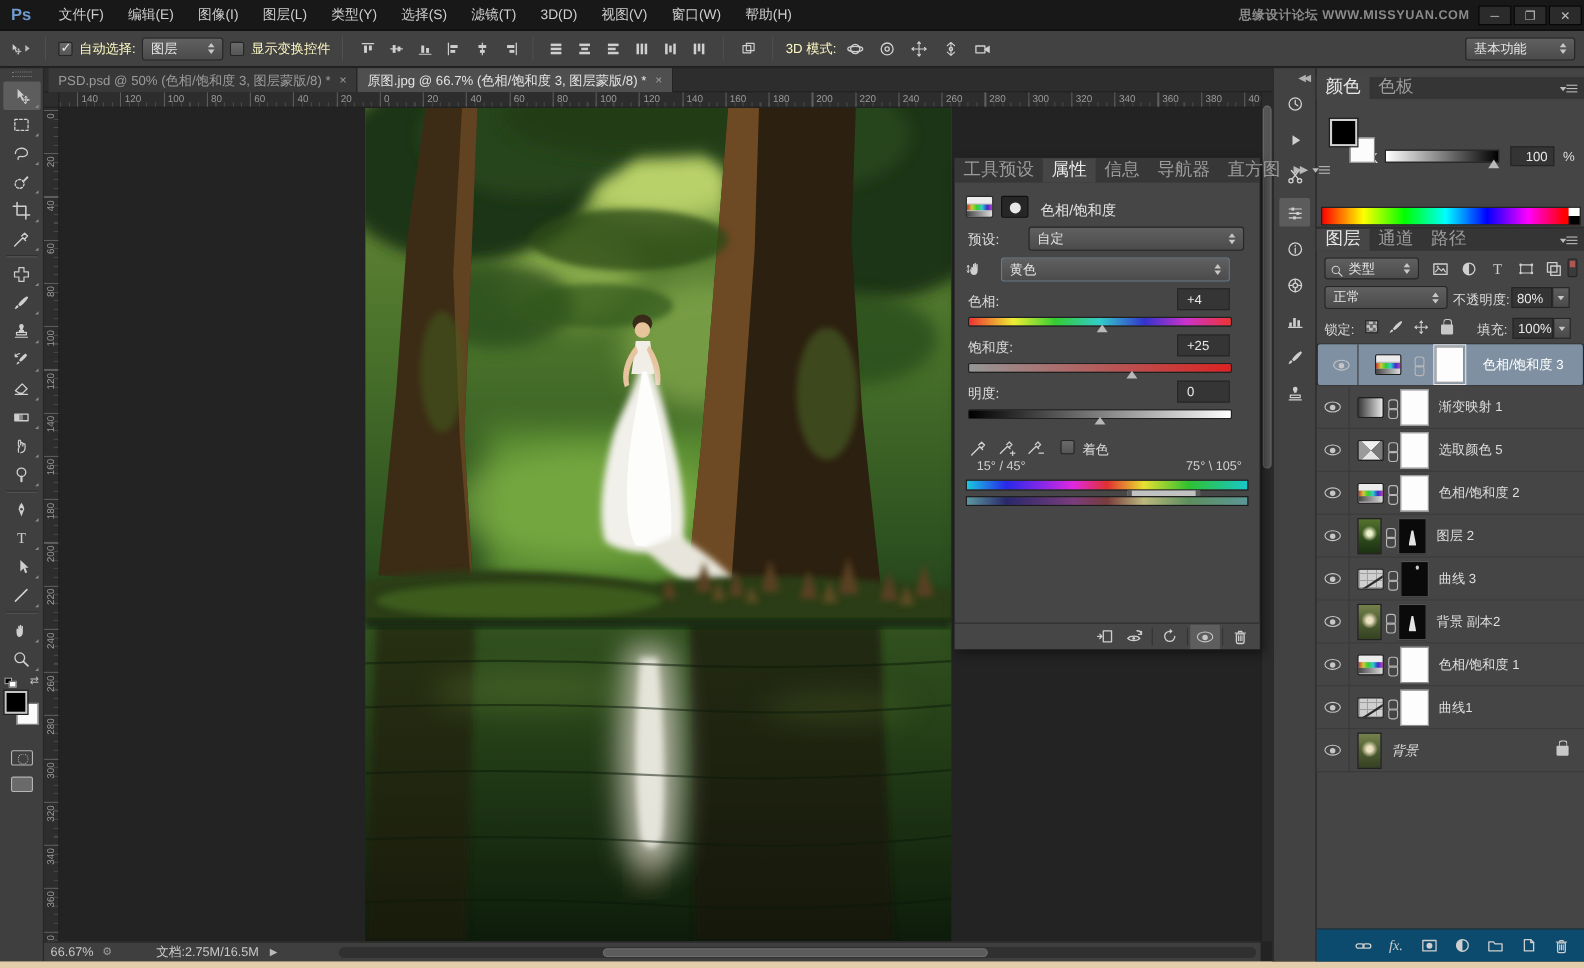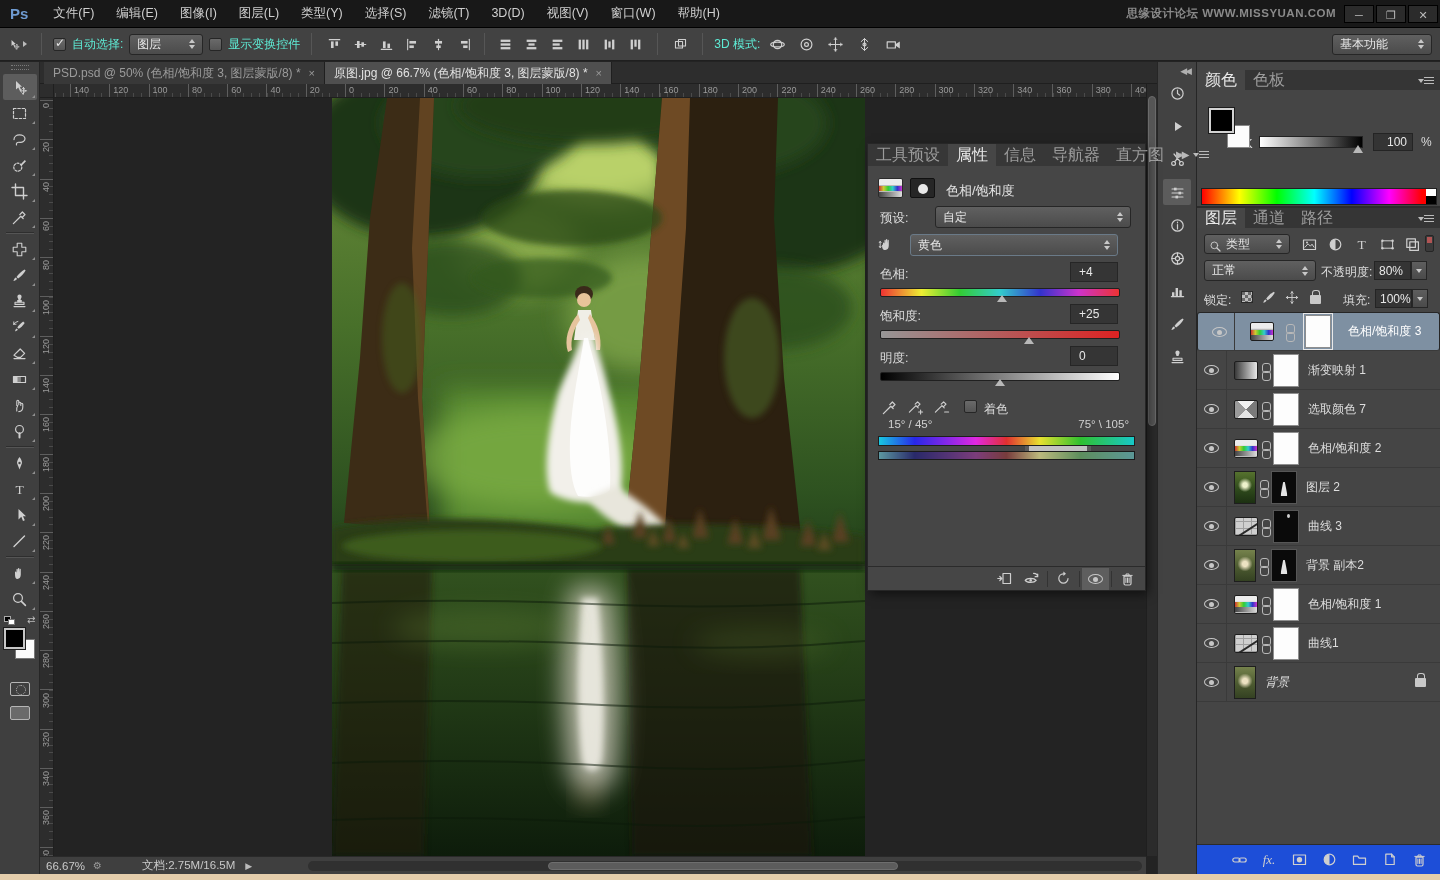--- a/index.html
+++ b/index.html
@@ -15,21 +15,21 @@
 #watermark{margin-left:auto;color:#8a8a8a;font-size:11.5px;font-weight:bold;letter-spacing:.5px;padding-right:8px}
 .winbtn{width:30px;height:18px;text-align:center;line-height:18px;color:#bbb;font-size:11px;background:#2b2b2b;border:1px solid #000;margin-right:2px}
 
 
 #optionsbar{position:absolute;left:0;top:28px;width:1440px;height:33px;background:#424242;
   border-bottom:1px solid #1f1f1f;display:flex;align-items:center;padding:0 8px;gap:6px}
 .odiv{width:1px;height:22px;background:#2e2e2e;border-right:1px solid #565656;margin:0 5px;flex:none}
 .cb{width:13px;height:13px;background:linear-gradient(#6a6a6a,#555);border:1px solid #262626;border-radius:2px;
   flex:none;position:relative}
 .cb.on::after{content:"✓";position:absolute;left:1px;top:-3px;color:#e8e8e8;font-size:12px;font-weight:bold}
-.olabel{color:#5eead4;white-space:nowrap}
+.olabel{color:#fef9c3;white-space:nowrap}
 .sel{background:linear-gradient(#606060,#4b4b4b);border:1px solid #262626;border-radius:3px;
   display:flex;align-items:center;color:#e6e6e6;padding:0 7px;height:21px;gap:8px}
 .ud{display:flex;flex-direction:column;align-items:center;margin-left:auto}
 .ud::before{content:"";width:0;height:0;border:3px solid transparent;border-bottom:4px solid #c8c8c8;margin-bottom:2px}
 .ud::after{content:"";width:0;height:0;border:3px solid transparent;border-top:4px solid #c8c8c8}
 .oicon{width:22px;height:22px;display:flex;align-items:center;justify-content:center;flex:none}
 .flyout::after{content:"";width:0;height:0;border:3px solid transparent;border-left:4px solid #bbb;margin-left:3px}
 #workspace{margin-left:auto;width:100px}
 
 
@@ -205,21 +205,21 @@
 .mask.black{background:#0a0a0a;border-color:#565656}
 .mask.fig::after{content:"";position:absolute;left:50%;top:34%;width:7px;height:14px;transform:translateX(-50%);
   background:#e4e4e4;clip-path:polygon(38% 0,62% 0,100% 100%,0 100%)}
 .mask.dot::after{content:"";position:absolute;left:56%;top:12%;width:3px;height:4px;background:#cfcfcf;border-radius:50%}
 .lrow.sel .mask{outline:1px solid #e8e8e8;outline-offset:1px}
 .lname{margin-left:9px;font-size:12px;color:#dedede;white-space:nowrap}
 .lname.it{font-style:italic}
 .lrow.sel .lname{color:#fff}
 .padlock{width:11px;height:9px;background:#c8c8c8;border-radius:1px;position:relative;display:inline-block}
 .padlock::before{content:"";position:absolute;top:-5px;left:2px;width:6px;height:6px;border:1.5px solid #c8c8c8;border-bottom:none;border-radius:3px 3px 0 0}
-#lbottom{position:absolute;left:0;bottom:0;width:100%;height:30px;background:#1d4ed8;border-top:1px solid #2b2b2b;
+#lbottom{position:absolute;left:0;bottom:0;width:100%;height:30px;background:#0c4a6e;border-top:1px solid #2b2b2b;
   display:flex;align-items:center;justify-content:flex-end;gap:8px;padding-right:10px}
 .lbicon{width:22px;height:20px;display:flex;align-items:center;justify-content:center}
 .fxtext{font-style:italic;font-family:"Liberation Serif","DejaVu Serif",serif;color:#cfcfcf;font-size:13px}
 </style>
 </head>
 <body>
 
 <div id="app">
 
   <div id="titlebar">
@@ -992,21 +992,21 @@
             <div class="mask"></div>
             <span class="lname">渐变映射 1</span>
           </div>
           <div class="lrow">
             <div class="eyecell">
               <span class="eye"></span>
             </div>
             <div class="th adj selcolor"></div>
             <span class="chain"></span>
             <div class="mask"></div>
-            <span class="lname">选取颜色 7</span>
+            <span class="lname">选取颜色 5</span>
           </div>
           <div class="lrow">
             <div class="eyecell">
               <span class="eye"></span>
             </div>
             <div class="th adj huesat"></div>
             <span class="chain"></span>
             <div class="mask"></div>
             <span class="lname">色相/饱和度 2</span>
           </div>

